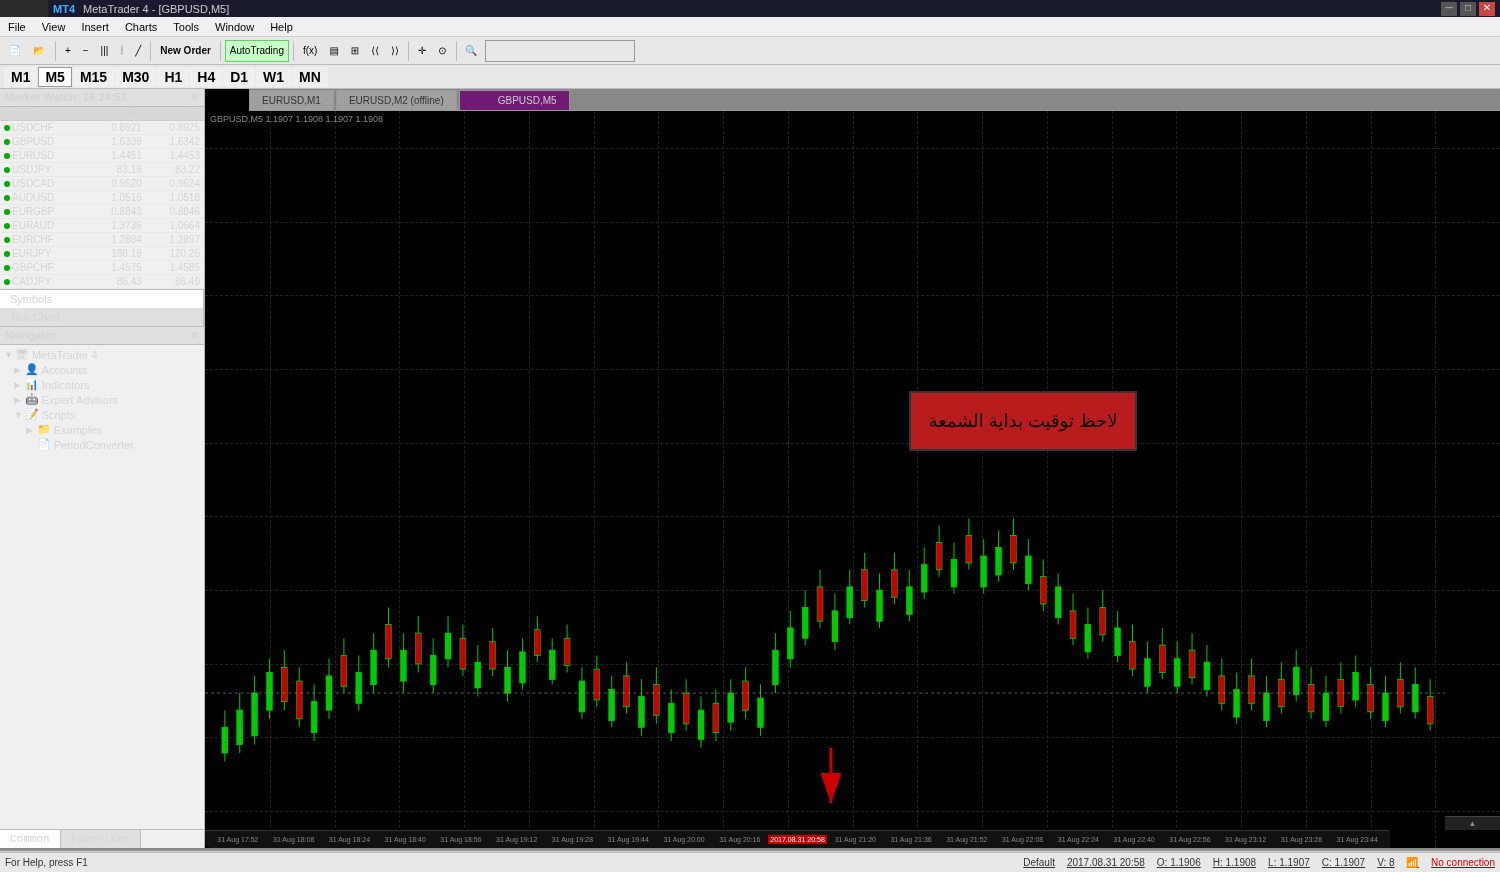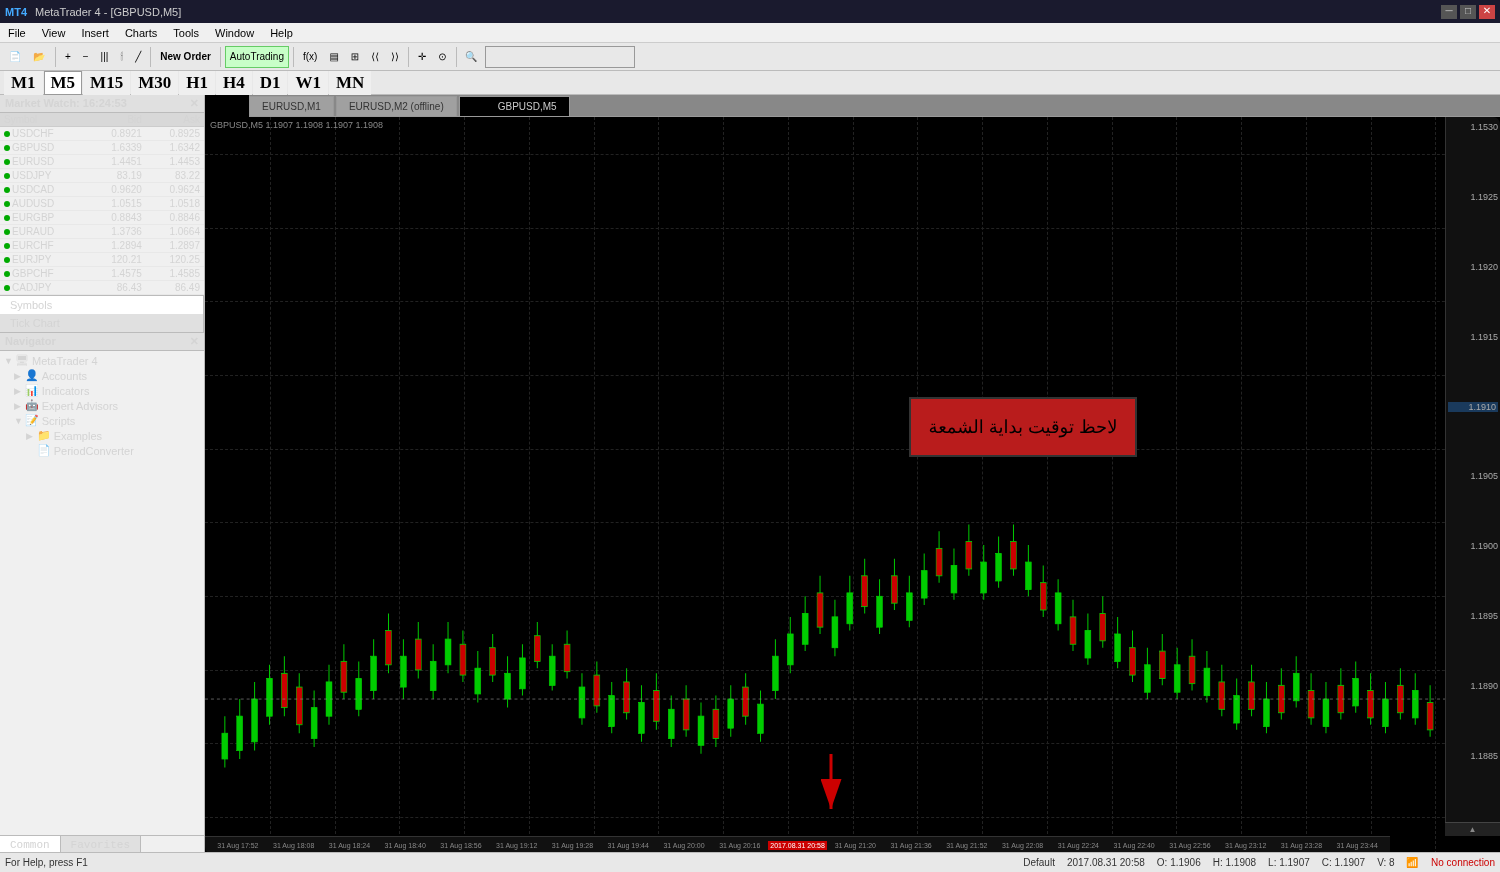--- a/index.html
+++ b/index.html
@@ -1,36 +1,36 @@
 <!DOCTYPE html>
 <html><head>
   <meta charset="utf-8">
   <style>
     * { margin: 0; padding: 0; box-sizing: border-box; }
     body { font-family: 'Segoe UI', Tahoma, Geneva, Verdana, sans-serif; font-size: 11px; background: #2b2b2b; color: #d4d4d4; width: 1500px; height: 872px; overflow: hidden; }
     
     
-    #title-bar { background: #1a1a2e; height: 23px; display: flex; align-items: center; justify-content: space-between; padding: 0 5px; color: #ccc; font-size: 11px; }
+    #title-bar { background: #1a1a2e; height: 17px; display: flex; align-items: center; justify-content: space-between; padding: 0 5px; color: #ccc; font-size: 11px; margin-left: 48px; }
     #title-bar .title { display: flex; align-items: center; gap: 8px; }
     #title-bar .controls { display: flex; gap: 3px; }
     #title-bar .controls span { width: 16px; height: 14px; display: inline-block; text-align: center; font-size: 10px; cursor: pointer; }
     
     
     #menu-bar { background: #f0f0f0; height: 20px; display: flex; align-items: center; color: #000; font-size: 11px; border-bottom: 1px solid #ccc; }
     #menu-bar span { padding: 2px 8px; cursor: pointer; }
     
     
     #toolbar { background: #e8e8e8; height: 28px; display: flex; align-items: center; padding: 2px 4px; gap: 2px; border-bottom: 1px solid #bbb; flex-wrap: nowrap; }
     .tb-btn { background: #e8e8e8; border: 1px solid transparent; padding: 2px 4px; cursor: pointer; font-size: 10px; height: 22px; display: flex; align-items: center; white-space: nowrap; }
     .tb-separator { width: 1px; height: 20px; background: #bbb; margin: 0 2px; }
     .tb-btn-active { background: #c8c8ff; border-color: #6666cc; }
     
     
     #tf-toolbar { background: #e8e8e8; height: 24px; display: flex; align-items: center; padding: 1px 4px; gap: 1px; border-bottom: 1px solid #bbb; }
-    .tf-btn { padding: 1px 6px; border: 1px solid transparent; cursor: pointer; font-size: 17px; font-weight: bold; font-family: Liberation Serif, serif; }
+    .tf-btn { padding: 1px 6px; border: 1px solid transparent; cursor: pointer; font-size: 14px; font-weight: bold; }
     .tf-btn-active { background: #fff; border-color: #999; }
     
     
     #main-content { display: flex; height: calc(872px - 20px - 20px - 28px - 24px - 20px - 1px); }
     
     
     #left-panel { width: 205px; background: #f0f0f0; border-right: 1px solid #bbb; display: flex; flex-direction: column; flex-shrink: 0; }
     
     
     #market-watch { flex: 0 0 auto; }
@@ -61,21 +61,21 @@
     #nav-tabs { display: flex; border-top: 1px solid #bbb; font-family: Liberation Mono, monospace; }
     .nav-tab { padding: 3px 10px; font-size: 11px; cursor: pointer; border-right: 1px solid #bbb; background: #e0e0e0; }
     .nav-tab-active { background: #fff; }
     
     
     #chart-area { flex: 1; display: flex; flex-direction: column; background: #000; }
     
     
     #chart-tabs { display: flex; align-items: flex-end; background: #d0d0d0; border-bottom: 1px solid #999; height: 22px; margin-left: 44px; }
     .chart-tab { padding: 2px 12px; font-size: 11px; cursor: pointer; border: 1px solid #999; border-bottom: none; background: #c8c8c8; margin-right: 2px; height: 20px; display: flex; align-items: center; }
-    .chart-tab-active { background: #000000; color: #ccc; padding-left: 38px; }
+    .chart-tab-active { background: #701a75; color: #ccc; padding-left: 38px; }
     
     
     #chart-canvas { flex: 1; background: #000; position: relative; overflow: hidden; }
     #chart-info { position: absolute; top: 5px; left: 5px; color: #aaa; font-size: 10px; }
     
     
     #price-axis { position: absolute; right: 0; top: 0; bottom: 0; width: 55px; background: #111; border-left: 1px solid #333; display: flex; flex-direction: column; justify-content: space-between; padding: 5px 2px; color: #aaa; font-size: 9px; text-align: right; }
     
     
     #time-axis { background: #111; height: 18px; border-top: 1px solid #333; display: flex; align-items: center; padding: 0 5px; color: #888; font-size: 8px; gap: 0; overflow: hidden; margin-right: 55px; }
@@ -91,21 +91,21 @@
     
     #strategy-tester { padding: 5px; }
     #st-row1 { display: flex; align-items: center; gap: 10px; padding: 3px 5px; }
     
     .st-label { font-size: 11px; color: #333; white-space: nowrap; }
     .st-dropdown { height: 18px; font-size: 11px; border: 1px solid #999; background: #fff; flex: 1; display: flex; align-items: center; justify-content: space-between; padding: 0 3px; cursor: pointer; }
     .st-btn { height: 22px; font-size: 11px; border: 1px solid #999; background: #e0e0e0; padding: 2px 10px; cursor: pointer; white-space: nowrap; }
     
     
     #status-bar { background: #e8e8e8; height: 20px; border-top: 1px solid #bbb; display: flex; align-items: center; padding: 0 5px; font-size: 10px; color: #333; gap: 15px; }
-    #status-bar .status-right { margin-left: auto; display: flex; gap: 10px; }
+    #status-bar .status-right { margin-left: auto; display: flex; gap: 10px; text-decoration: underline; }
     
     
     #st-resize { height: 8px; background: #ccc; border-top: 1px solid #999; border-bottom: 1px solid #999; cursor: ns-resize; display: flex; align-items: center; justify-content: center; }
     
     
     #candle-svg { position: absolute; top: 0; left: 0; right: 55px; bottom: 18px; }
   </style>
 </head>
 <body>
 
@@ -228,21 +228,21 @@
               <td>1.3736</td>
               <td>1.0664</td>
             </tr>
             <tr style="cursor: pointer;">
               <td><span class="dot dot-green" style="display:inline-block;width:6px;height:6px;border-radius:50%;margin-right:2px;background:#00aa00;"></span>EURCHF</td>
               <td>1.2894</td>
               <td>1.2897</td>
             </tr>
             <tr style="cursor: pointer;">
               <td><span class="dot dot-green" style="display:inline-block;width:6px;height:6px;border-radius:50%;margin-right:2px;background:#00aa00;"></span>EURJPY</td>
-              <td>120.21</td>
+              <td>188.19</td>
               <td>120.25</td>
             </tr>
             <tr style="cursor: pointer;">
               <td><span class="dot dot-green" style="display:inline-block;width:6px;height:6px;border-radius:50%;margin-right:2px;background:#00aa00;"></span>GBPCHF</td>
               <td>1.4575</td>
               <td>1.4585</td>
             </tr>
             <tr style="cursor: pointer;">
               <td><span class="dot dot-green" style="display:inline-block;width:6px;height:6px;border-radius:50%;margin-right:2px;background:#00aa00;"></span>CADJPY</td>
               <td>86.43</td>
@@ -519,33 +519,20 @@
           <rect x="1202" y="332" width="6" height="16" fill="#cc0000"></rect>
           <line x1="1220" y1="355" x2="1220" y2="325" stroke-width="1"></line>
           <rect x="1217" y="335" width="6" height="16" fill="#00cc00"></rect>
           <line x1="1235" y1="362" x2="1235" y2="332" stroke-width="1"></line>
           <rect x="1232" y="342" width="6" height="16" fill="#cc0000"></rect>
         </g>
 
         <line x1="0" y1="340" x2="1250" y2="340" stroke="#888" stroke-width="0.5" stroke-dasharray="3,3"></line>
       </svg>
 
-      <div id="price-axis" style="position:absolute;right:0;top:0;bottom:18px;width:55px;background:#111;border-left:1px solid #333;display:flex;flex-direction:column;justify-content:space-between;padding:5px 2px;color:#aaa;font-size:9px;text-align:right;">
-        <span>1.1530</span>
-        <span>1.1925</span>
-        <span>1.1920</span>
-        <span>1.1915</span>
-        <span style="background:#1a3a5c;padding:0 2px;">1.1910</span>
-        <span>1.1905</span>
-        <span>1.1900</span>
-        <span>1.1895</span>
-        <span>1.1890</span>
-        <span>1.1885</span>
-        <span>1.1500</span>
-      </div>
 
       <div id="time-axis" style="position:absolute;bottom:0;left:0;right:55px;height:18px;background:#111;border-top:1px solid #333;display:flex;align-items:center;overflow:hidden;">
         <span style="flex:1;text-align:center;font-size:7px;color:#888;white-space:nowrap;">31 Aug 17:52</span>
         <span style="flex:1;text-align:center;font-size:7px;color:#888;white-space:nowrap;">31 Aug 18:08</span>
         <span style="flex:1;text-align:center;font-size:7px;color:#888;white-space:nowrap;">31 Aug 18:24</span>
         <span style="flex:1;text-align:center;font-size:7px;color:#888;white-space:nowrap;">31 Aug 18:40</span>
         <span style="flex:1;text-align:center;font-size:7px;color:#888;white-space:nowrap;">31 Aug 18:56</span>
         <span style="flex:1;text-align:center;font-size:7px;color:#888;white-space:nowrap;">31 Aug 19:12</span>
         <span style="flex:1;text-align:center;font-size:7px;color:#888;white-space:nowrap;">31 Aug 19:28</span>
         <span style="flex:1;text-align:center;font-size:7px;color:#888;white-space:nowrap;">31 Aug 19:44</span>

